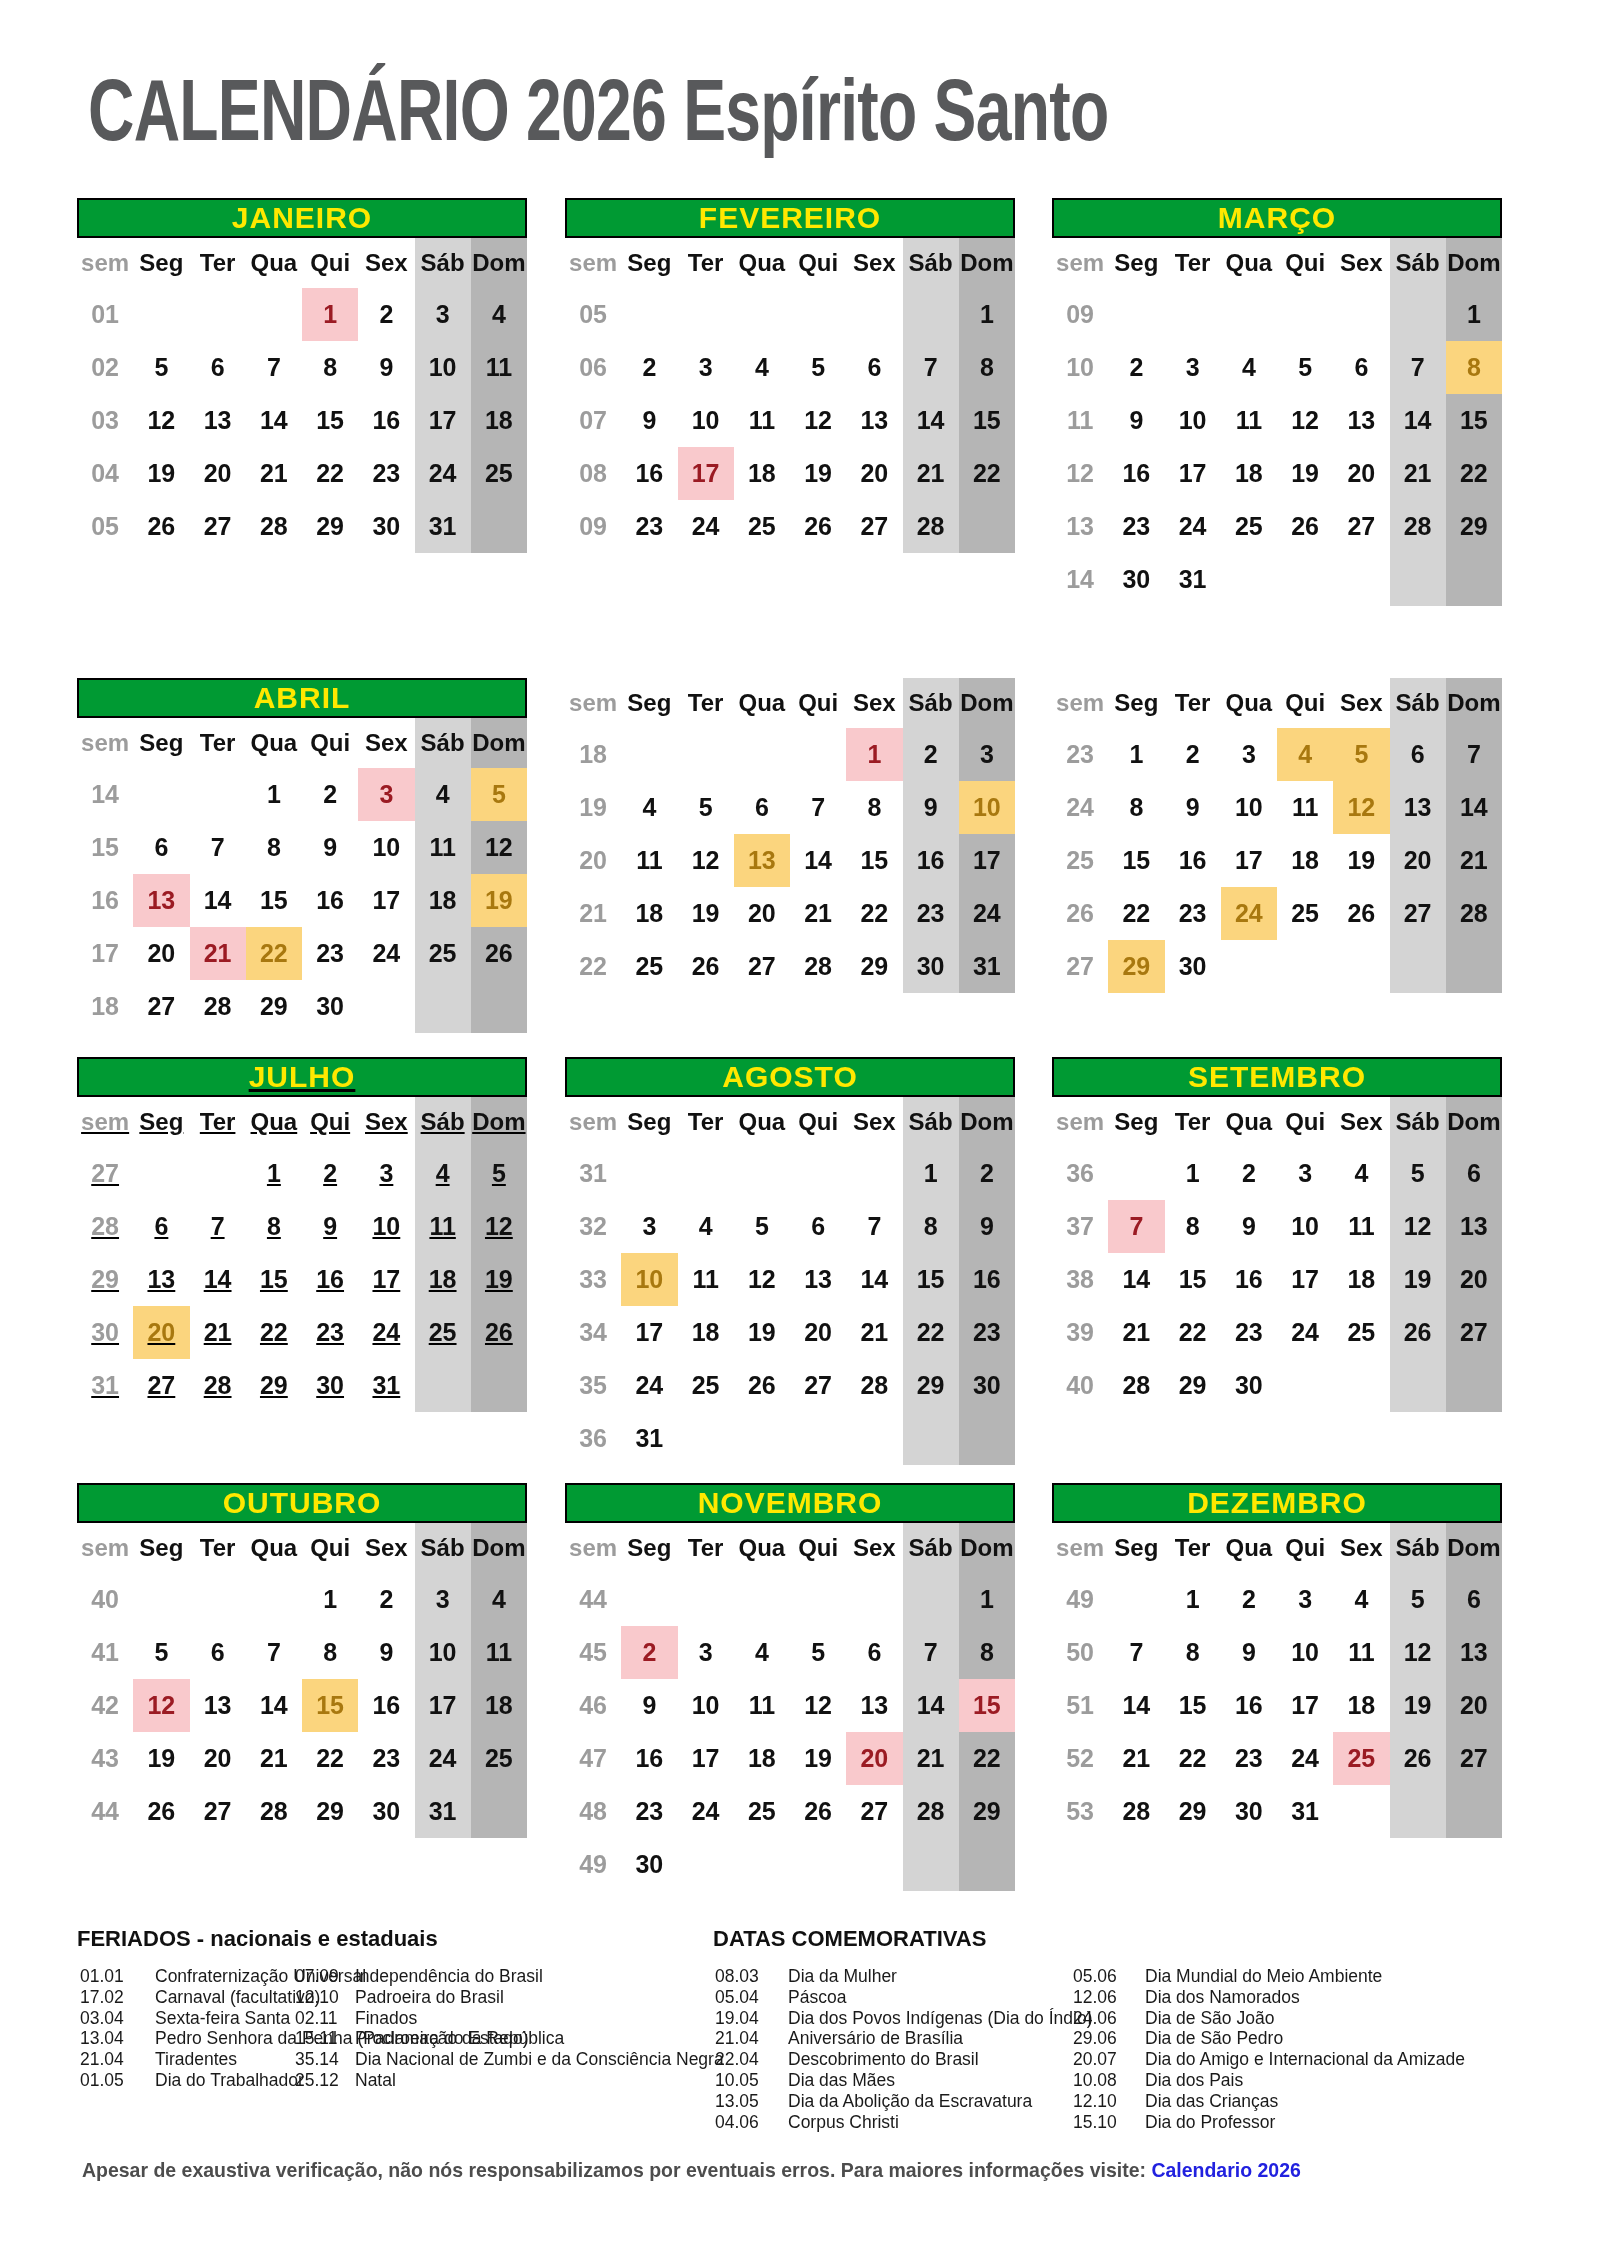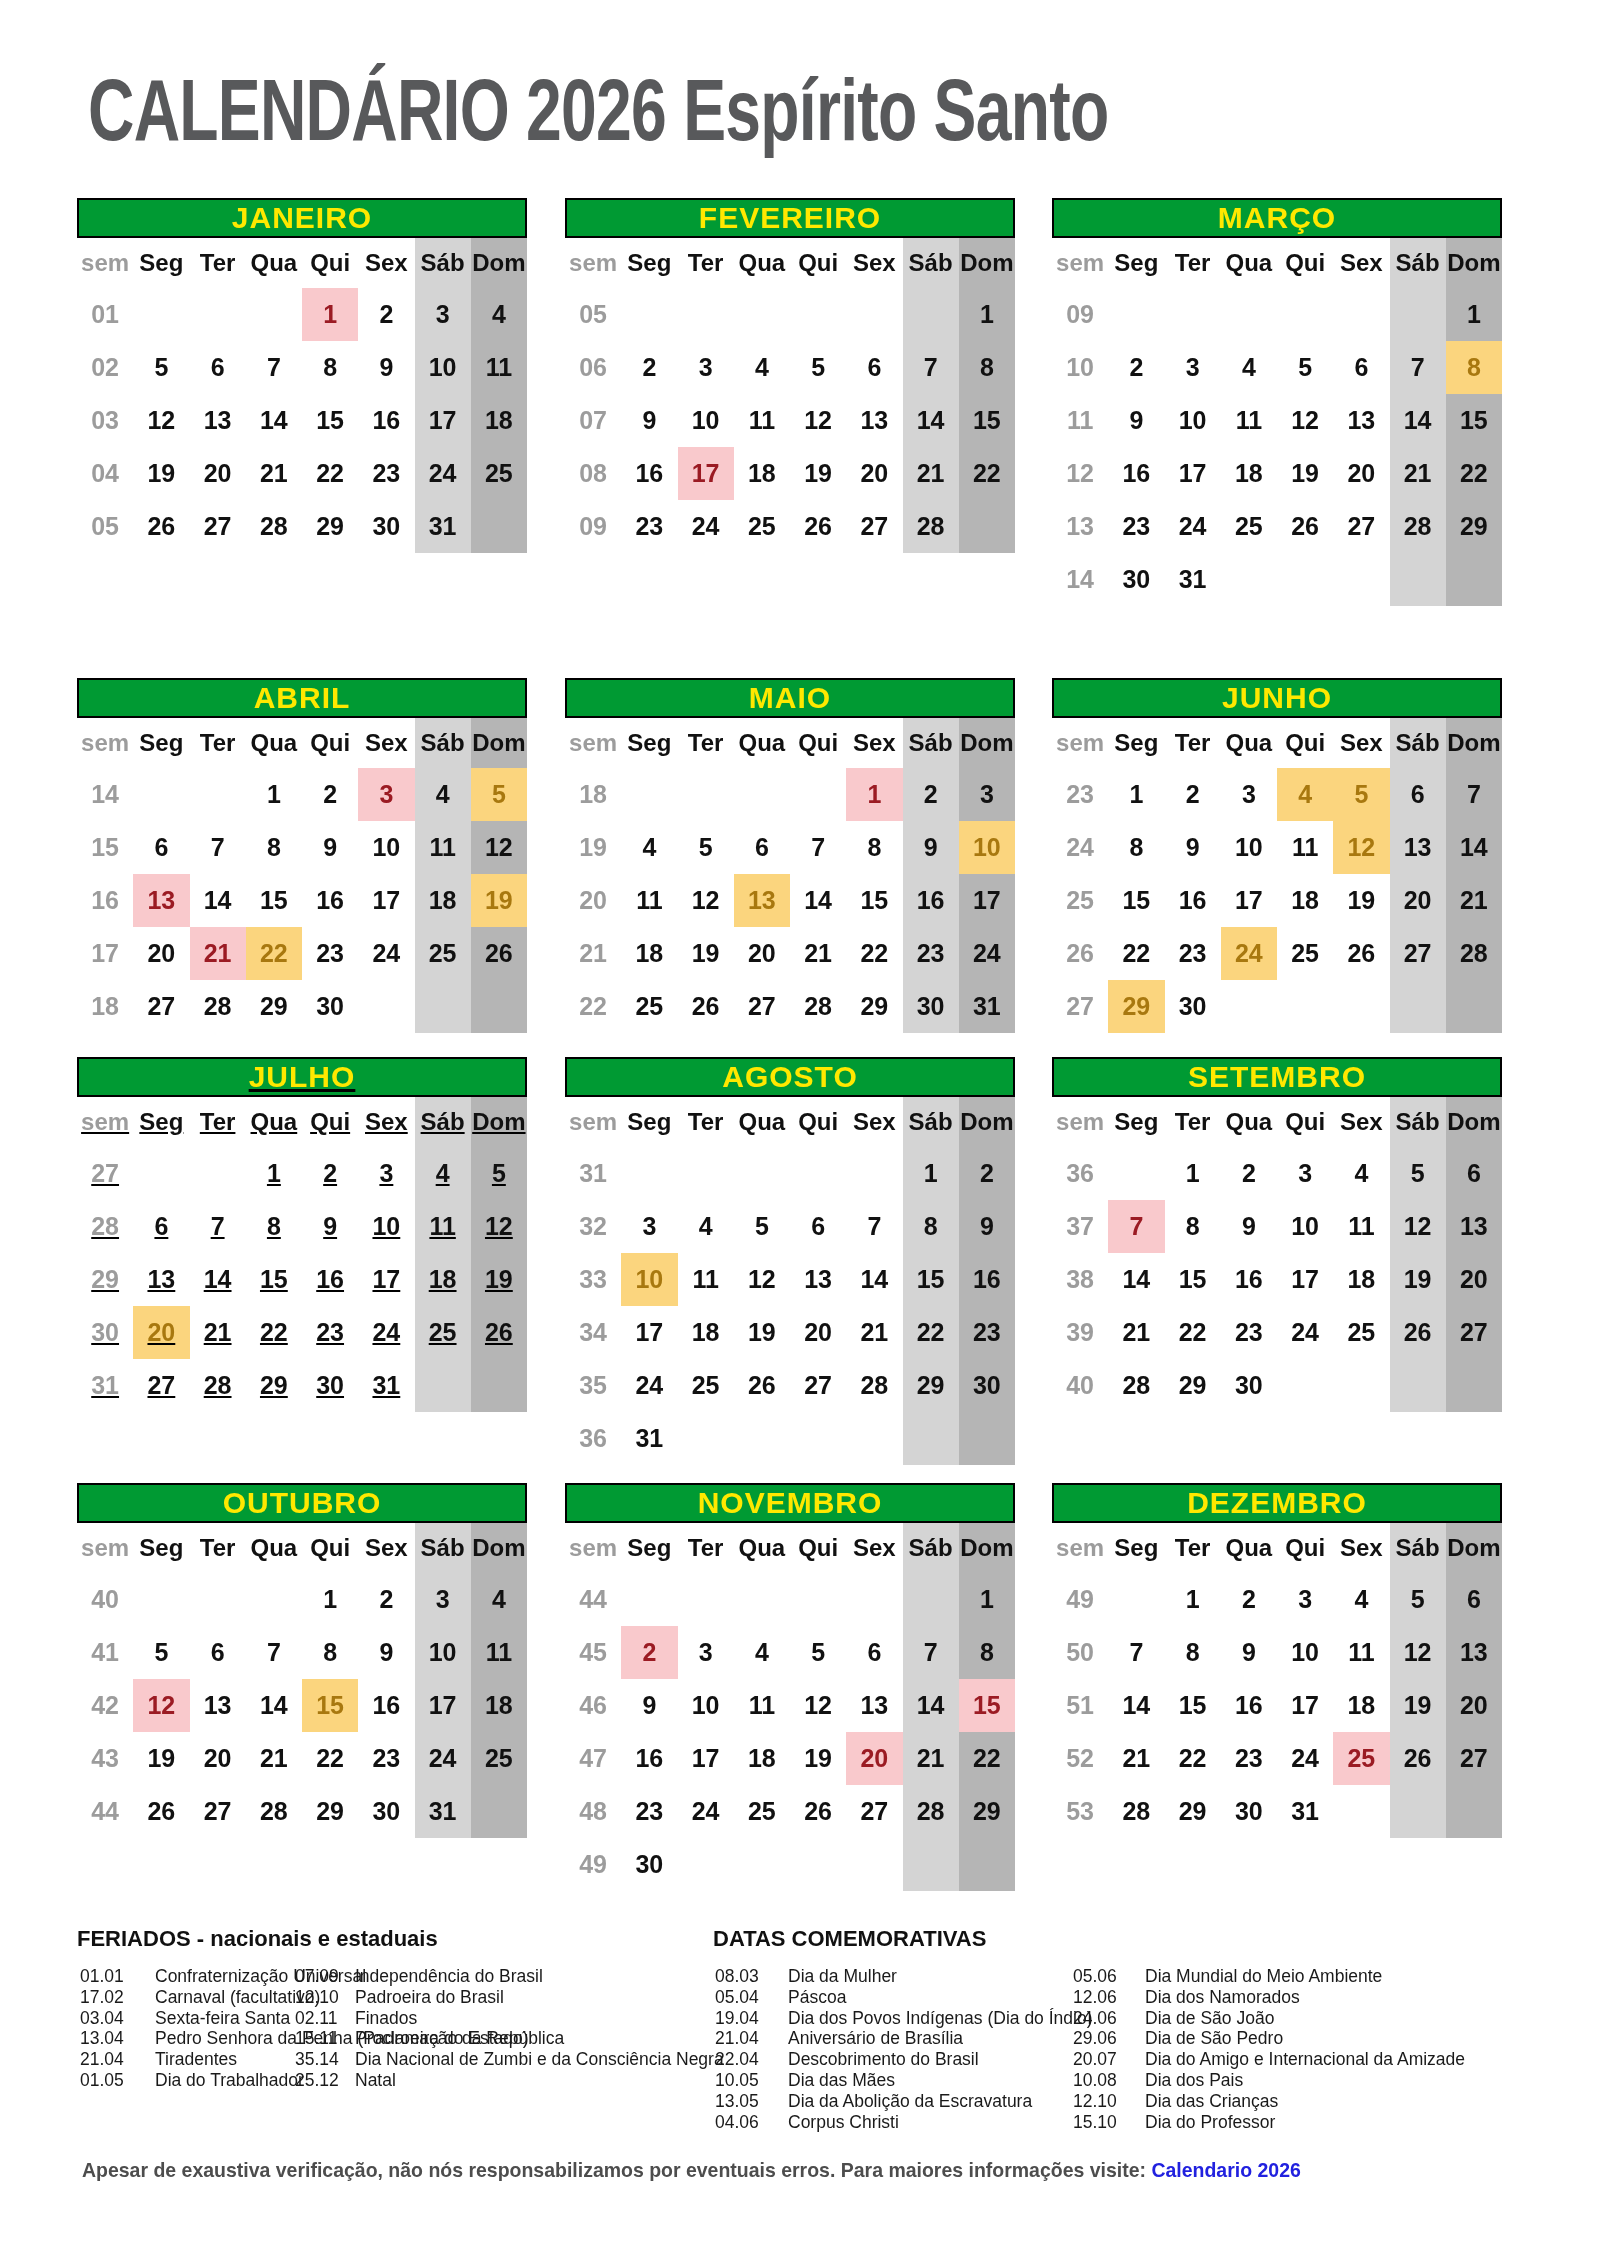--- a/index.html
+++ b/index.html
@@ -262,23 +262,20 @@
         <div class="cell day">27</div>
         <div class="cell day">28</div>
         <div class="cell day">29</div>
         <div class="cell day">30</div>
         <div class="cell day"></div>
         <div class="cell day sab"></div>
         <div class="cell day dom"></div>
       </div>
     </div>
     <div class="month" style="left: 565px; top: 678px;">
-      <div class="month-header">
-        <span class="month-title">MAIO</span>
-      </div>
       <div class="month-grid">
         <div class="cell dh wk">sem</div>
         <div class="cell dh">Seg</div>
         <div class="cell dh">Ter</div>
         <div class="cell dh">Qua</div>
         <div class="cell dh">Qui</div>
         <div class="cell dh">Sex</div>
         <div class="cell dh sab">Sáb</div>
         <div class="cell dh dom">Dom</div>
         <div class="cell wk">18</div>
@@ -317,23 +314,20 @@
         <div class="cell day">25</div>
         <div class="cell day">26</div>
         <div class="cell day">27</div>
         <div class="cell day">28</div>
         <div class="cell day">29</div>
         <div class="cell day sab">30</div>
         <div class="cell day dom">31</div>
       </div>
     </div>
     <div class="month" style="left: 1052px; top: 678px;">
-      <div class="month-header">
-        <span class="month-title">JUNHO</span>
-      </div>
       <div class="month-grid">
         <div class="cell dh wk">sem</div>
         <div class="cell dh">Seg</div>
         <div class="cell dh">Ter</div>
         <div class="cell dh">Qua</div>
         <div class="cell dh">Qui</div>
         <div class="cell dh">Sex</div>
         <div class="cell dh sab">Sáb</div>
         <div class="cell dh dom">Dom</div>
         <div class="cell wk">23</div>

